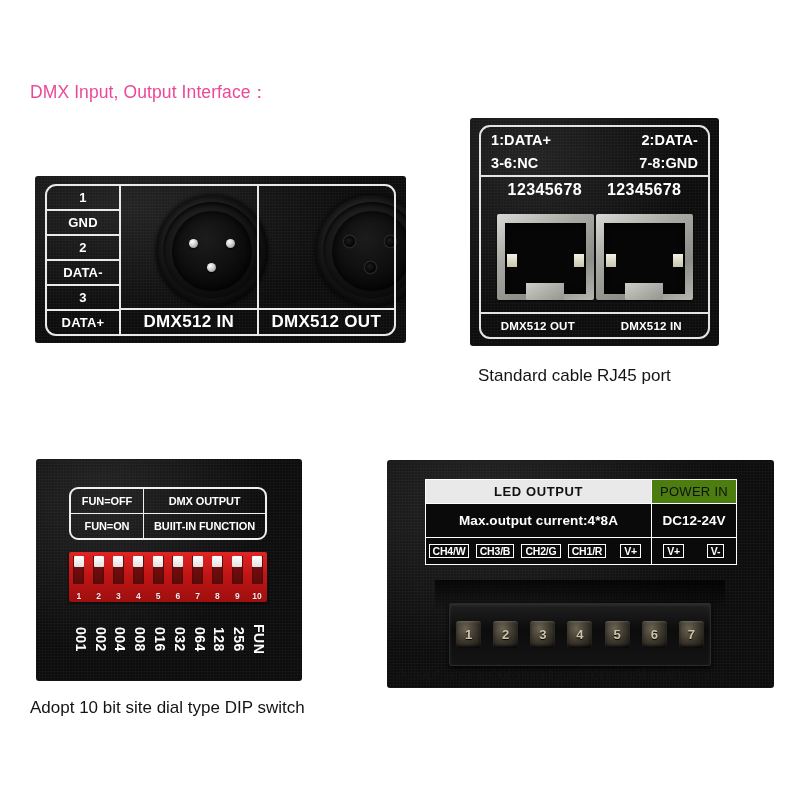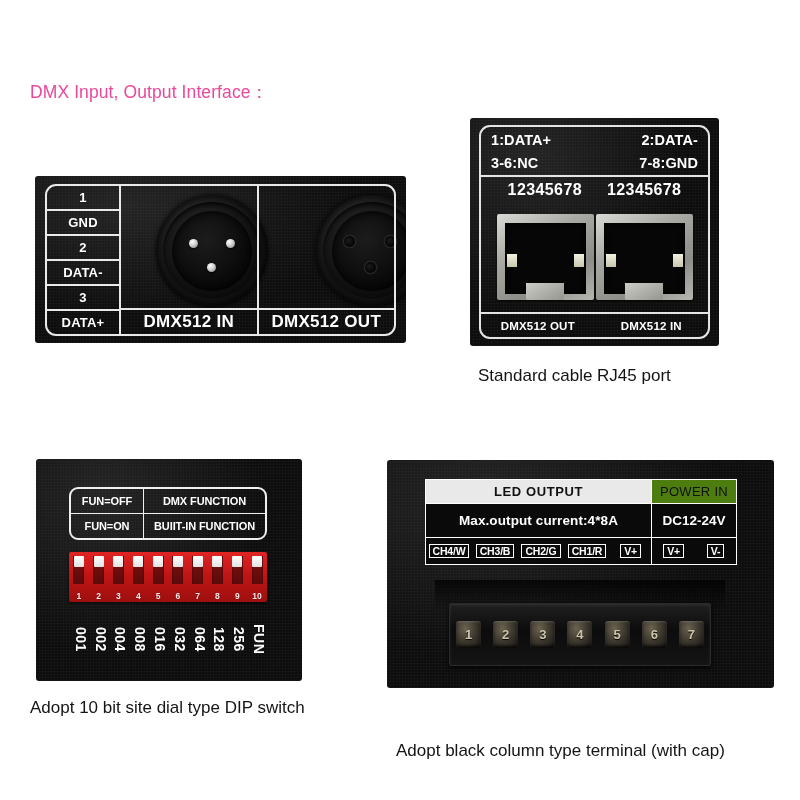--- a/index.html
+++ b/index.html
@@ -435,21 +435,21 @@
     </div>
   </div>
 
   <div class="caption" style="left:478px; top:366px;">Standard cable RJ45 port</div>
 
   <div class="panel" id="dip-panel">
 
     <div class="dip-table">
       <div class="dip-row">
         <div class="dip-cell-left">FUN=OFF</div>
-        <div class="dip-cell-right">DMX FUNCTION</div>
+        <div class="dip-cell-right">DMX OUTPUT</div>
       </div>
       <div class="dip-row">
         <div class="dip-cell-left">FUN=ON</div>
         <div class="dip-cell-right">BUIIT-IN FUNCTION</div>
       </div>
     </div>
 
     <div class="dip-block">
       <div class="dip-sw">
           <div class="slot"></div>
@@ -575,15 +575,15 @@
         </div>
       <div class="term-screw">
           <div class="scr">6</div>
         </div>
       <div class="term-screw">
           <div class="scr">7</div>
         </div>
     </div>
   </div>
 
-  <div class="caption" style="left:396px; top:741px;">Adopt black column type terminal (with cap)</div>
+  <div class="caption" style="left:396px; top:665px;">Adopt black column type terminal (with cap)</div>
 
 </div>
 
 </body></html>

